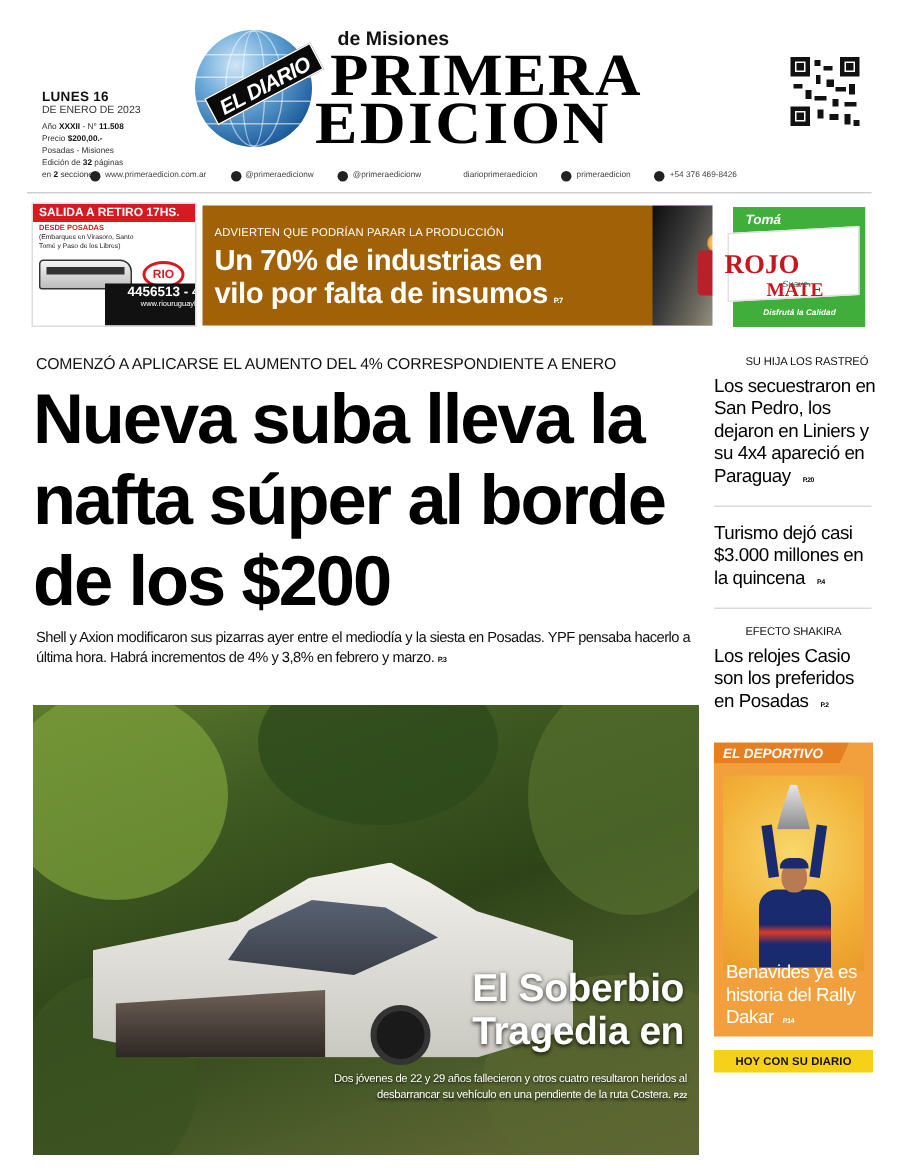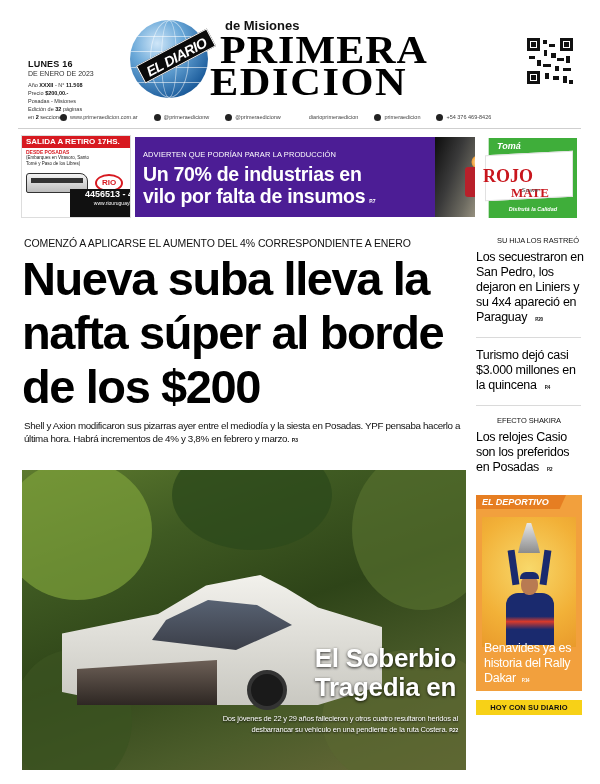--- a/index.html
+++ b/index.html
@@ -46,21 +46,21 @@
   .ad-rio .bus { position: absolute; left: 4px; top: 37px; width: 62px; height: 20px; background: linear-gradient(#f4f4f4, #bdbdbd);
     border-radius: 3px 8px 2px 2px; border: 1px solid #333; }
   .ad-rio .bus::after { content: ""; position: absolute; left: 4px; top: 4px; width: 52px; height: 5px; background: #333; }
   .ad-rio .logo-rio { position: absolute; left: 73px; top: 38px; width: 28px; height: 18px; border: 2px solid #d71920; border-radius: 50%;
     color: #d71920; font-weight: bold; font-size: 8px; text-align: center; line-height: 14px; }
   .ad-rio .uru { position: absolute; left: 73px; top: 57px; width: 28px; font-size: 3.5px; color: #d71920; text-align: center; font-weight: bold; }
   .ad-rio .phones { position: absolute; left: 0; bottom: 0; width: 100%; height: 28px; background: #111; color: #fff; text-align: center; margin-left: 48px; }
   .ad-rio .phones .num { font-size: 9px; font-weight: bold; line-height: 11px; }
   .ad-rio .phones .url { font-size: 5px; line-height: 7px; }
 
-  .teaser { position: absolute; left: 135px; top: 137px; width: 390px; height: 80px; background: #4c1d95; overflow: hidden; }
+  .teaser { position: absolute; left: 135px; top: 137px; width: 390px; height: 80px; background: #a16207; overflow: hidden; }
   .teaser .photo { position: absolute; right: 0; top: 0; width: 90px; height: 80px;
     background: linear-gradient(110deg, #0d0d0d 0%, #3a3a3a 25%, #6c6a60 45%, #9c9684 60%, #57514a 80%, #2b2a28 100%); }
   .teaser .forklift { position: absolute; right: 28px; top: 30px; width: 32px; height: 30px; background: #b8202a; border-radius: 3px; }
   .teaser .lamp { position: absolute; right: 40px; top: 18px; width: 14px; height: 14px; border-radius: 50%; background: radial-gradient(#fff6d0, #f2a13a 60%, transparent 70%); }
   .teaser .pole { position: absolute; right: 6px; top: 0; width: 6px; height: 80px; background: #e5d35a; }
   .teaser .kicker { position: absolute; left: 8px; top: 13px; color: #fff; font-size: 7.5px; letter-spacing: 0.1px; }
   .teaser .head { position: absolute; left: 8px; top: 26px; color: #fff; font-weight: bold; font-size: 19.5px; line-height: 22px; width: 240px; letter-spacing: -0.3px; }
   .teaser .pg { font-size: 5px; font-weight: bold; margin-left: 4px; }
 
   .ad-mate { position: absolute; left: 475px; top: 135px; width: 108px; height: 85px; background: #fff; }

